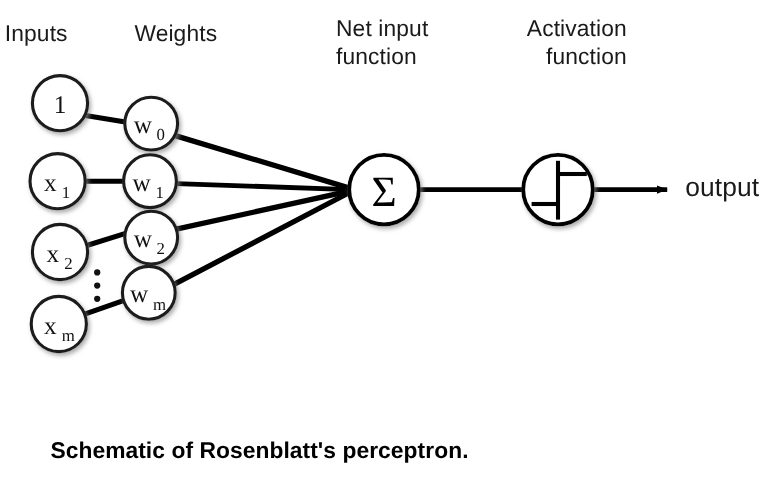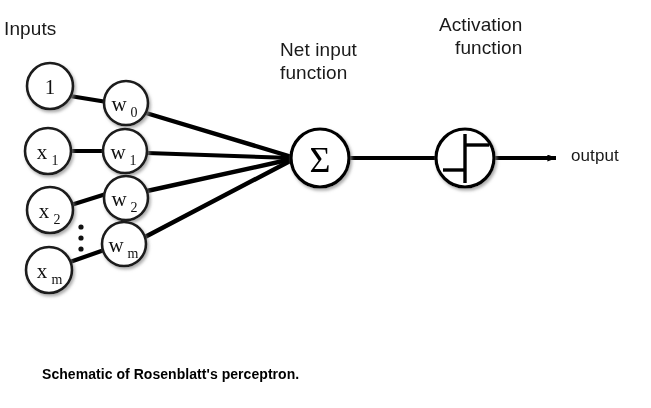--- a/index.html
+++ b/index.html
@@ -31,29 +31,29 @@
     position: absolute;
     font-family: "Liberation Sans", sans-serif;
     font-size: 19px;
     line-height: 23px;
     color: #1a1a1a;
     white-space: pre-line;
     letter-spacing: 0.1px;
   }
   #label-inputs { left: 4px; top: 17px; }
   #label-weights { left: 112px; top: 17px; }
-  #label-netinput { left: 280px; top: 13px; margin-top: 25px; }
+  #label-netinput { left: 280px; top: 13px; }
   #label-activation { left: 439px; top: 13px; text-align: right; }
-  #label-output { left: 571px; top: 144px; font-size: 17px; }
+  #label-output { left: 571px; top: 144px; font-size: 22px; }
   #caption {
     position: absolute;
     left: 42px;
     top: 366px;
     font-family: "Liberation Sans", sans-serif;
-    font-size: 14px;
+    font-size: 19px;
     font-weight: bold;
     color: #000000;
     letter-spacing: 0.05px;
   }
   .node-text {
     font-family: "Liberation Serif", serif;
     font-size: 21px;
     fill: #111111;
   }
   .node-text-sub {
@@ -156,20 +156,21 @@
       <circle cx="465" cy="158" r="29" fill="#ffffff" stroke="#000000" stroke-width="3.2" filter="url(#softshadow)"></circle>
       <g stroke="#000000" stroke-width="3.4" stroke-linecap="butt">
         <line x1="465" y1="134" x2="465" y2="183"></line>
         <line x1="465" y1="145" x2="489" y2="145"></line>
         <line x1="443" y1="170" x2="465" y2="170"></line>
       </g>
     </g>
   </svg>
 
   <div class="col-label" id="label-inputs">Inputs</div>
+  <div class="col-label" id="label-weights">Weights</div>
   <div class="col-label" id="label-netinput">Net input
 function</div>
   <div class="col-label" id="label-activation">Activation
 function</div>
   <div class="col-label" id="label-output">output</div>
 
   <div id="caption">Schematic of Rosenblatt's perceptron.</div>
 
 </div>
 

